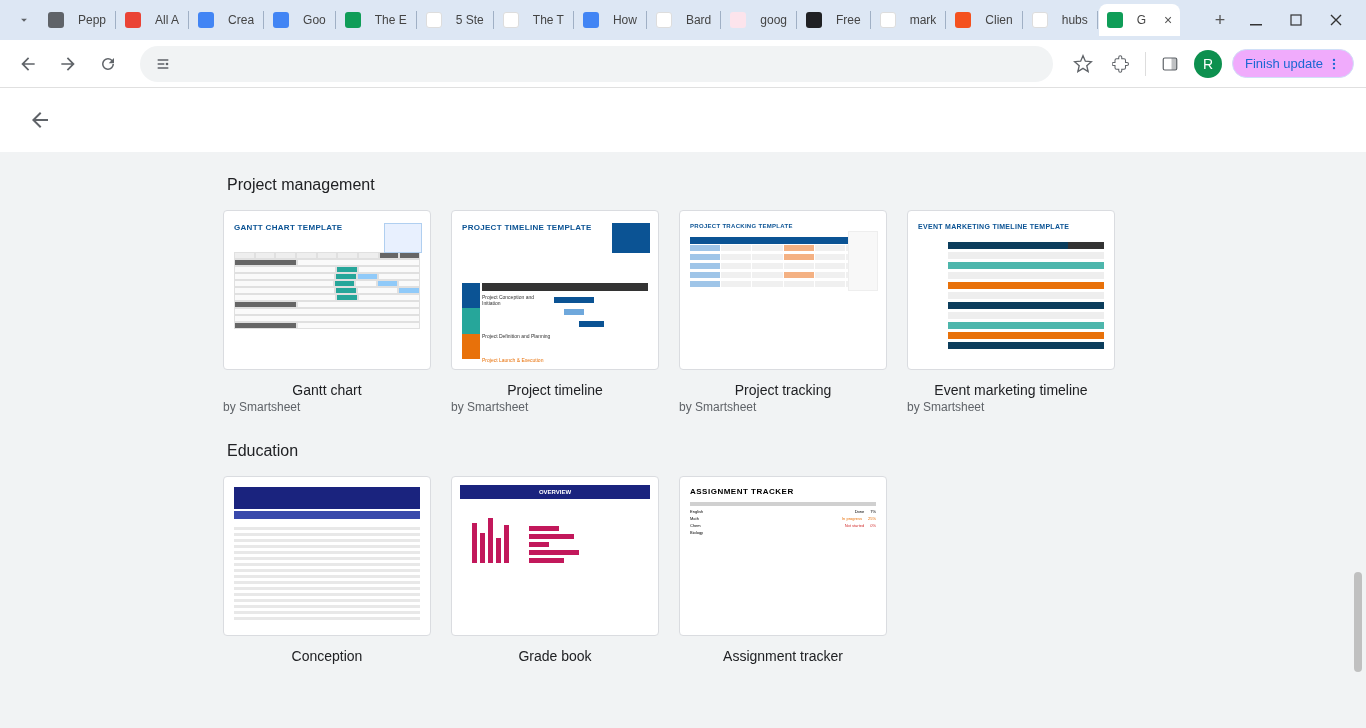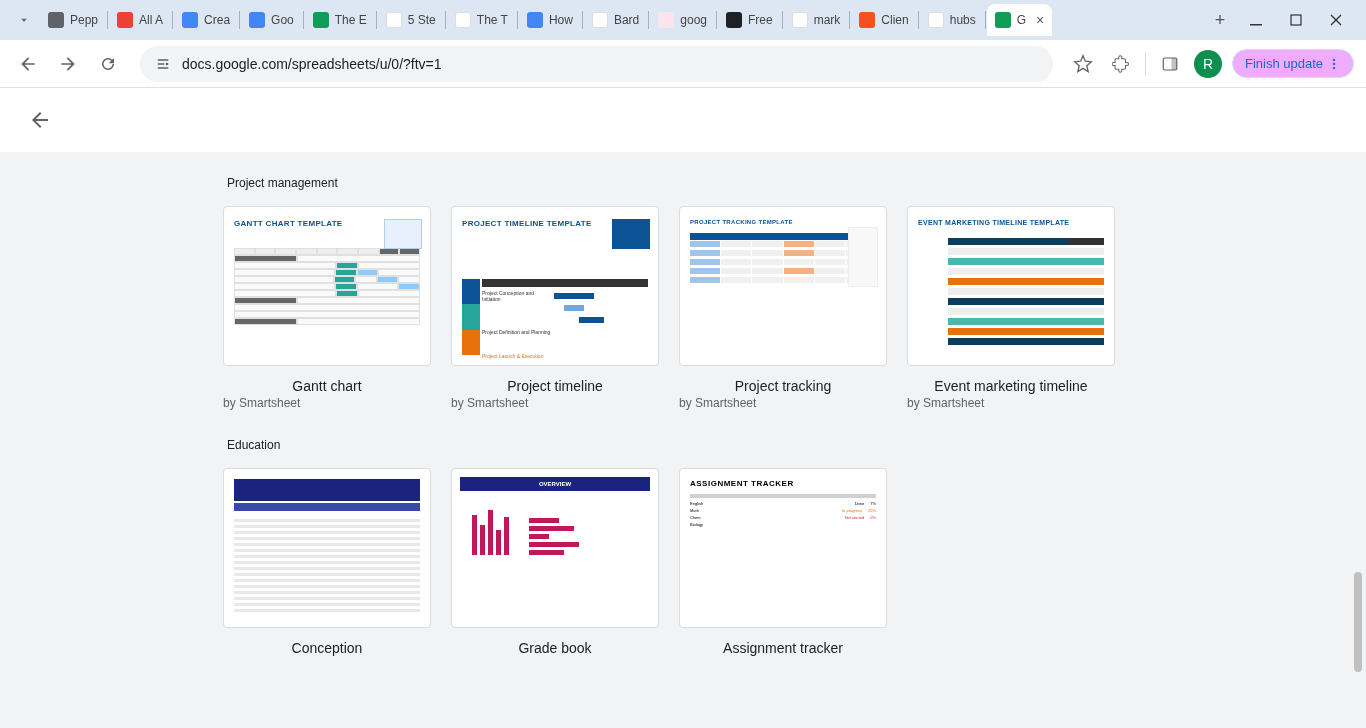--- a/index.html
+++ b/index.html
@@ -2,21 +2,21 @@
 <html><head>
 <meta charset="utf-8">
 <style>
 * { margin: 0; padding: 0; box-sizing: border-box; font-family: Arial, sans-serif; }
 body { background: #fff; overflow: hidden; width: 1366px; height: 728px; }
 
 
 .browser-top { background: #dde7f4; height: 40px; display: flex; align-items: center; padding: 0 8px; }
 .tab-dropdown { width: 24px; height: 24px; display: flex; align-items: center; justify-content: center; margin: 0 4px; cursor: pointer; }
 .tabs-container { display: flex; flex: 1; align-items: center; height: 100%; overflow: hidden; }
-.tab { display: flex; align-items: center; gap: 6px; padding: 0 8px; height: 32px; min-width: 0; font-size: 12px; color: #444; cursor: pointer; border-radius: 8px 8px 0 0; position: relative; }
+.tab { display: flex; align-items: center; gap: 14px; padding: 0 8px; height: 32px; min-width: 0; font-size: 12px; color: #444; cursor: pointer; border-radius: 8px 8px 0 0; position: relative; }
 .tab.active { background: #fff; }
 .tab-favicon { width: 16px; height: 16px; flex-shrink: 0; display: flex; align-items: center; justify-content: center; font-size: 10px; border-radius: 3px; }
 .tab-title { white-space: nowrap; overflow: hidden; text-overflow: clip; max-width: 36px; }
 .tab-close { font-size: 14px; color: #555; margin-left: 4px; }
 .tab-sep { width: 1px; height: 18px; background: #a0b0c5; margin: 0 1px; }
 .new-tab { width: 28px; height: 28px; display: flex; align-items: center; justify-content: center; font-size: 18px; color: #555; cursor: pointer; margin-left: 8px; }
 .window-controls { display: flex; gap: 12px; margin-left: auto; padding: 0 8px; }
 .win-btn { width: 28px; height: 28px; display: flex; align-items: center; justify-content: center; color: #333; cursor: pointer; font-size: 14px; }
 
 .toolbar { background: #fff; height: 48px; display: flex; align-items: center; padding: 0 12px; gap: 8px; border-bottom: 1px solid #e0e0e0; }
@@ -31,21 +31,21 @@
 .update-btn { display: flex; align-items: center; gap: 4px; padding: 6px 12px; border: 1px solid #d0dff7; background: #f0abfc; color: #1967d2; border-radius: 18px; font-size: 13px; cursor: pointer; }
 
 
 .page-header { height: 64px; display: flex; align-items: center; padding: 0 24px; gap: 24px; background: #fff; }
 .back-btn { width: 32px; height: 32px; display: flex; align-items: center; justify-content: center; cursor: pointer; color: #5f6368; font-size: 22px; }
 .page-title { font-size: 22px; color: #202124; font-weight: 400; }
 
 .gallery-body { background: #f1f3f4; height: calc(728px - 40px - 48px - 64px); overflow-y: auto; padding: 0 0 40px 0; position: relative; }
 .gallery-inner { max-width: 920px; margin: 0 auto; padding: 24px 0; }
 .section { margin-bottom: 28px; }
-.section-title { font-size: 12px; color: #202124; margin-bottom: 16px; padding-left: 4px; }
+.section-title { font-size: 16px; color: #202124; margin-bottom: 16px; padding-left: 4px; }
 .cards-row { display: flex; gap: 20px; }
 .card-wrap { width: 208px; cursor: pointer; }
 .card-thumb { width: 208px; height: 160px; background: #fff; border: 1px solid #dadce0; border-radius: 4px; overflow: hidden; position: relative; }
 .card-name { font-size: 14px; color: #202124; margin-top: 12px; font-weight: 400; text-align: center; }
 .card-by { font-size: 12px; color: #5f6368; margin-top: 2px; }
 
 .scroll-indicator { position: absolute; right: 4px; top: 420px; width: 8px; height: 100px; background: #c0c0c0; border-radius: 4px; }
 
 
 .th-inner { padding: 12px 10px; font-size: 6px; }
@@ -233,21 +233,20 @@
         <path d="M17.65 6.35A7.96 7.96 0 0012 4a8 8 0 108 8h-2a6 6 0 11-1.76-4.24L13 11h7V4l-2.35 2.35z" fill="#5f6368"></path>
       </svg>
   </div>
   <div class="url-bar">
     <span class="url-icon">
       <svg width="16" height="16" viewBox="0 0 24 24">
           <path d="M4 6h16M4 12h10M4 18h16" stroke="#5f6368" stroke-width="2" fill="none"></path>
           <circle cx="18" cy="12" r="2" fill="#5f6368"></circle>
         </svg>
     </span>
-    <span class="url-text">docs.google.com/spreadsheets/u/0/?ftv=1</span>
   </div>
   <div class="toolbar-right">
     <div class="tb-icon">
       <svg width="20" height="20" viewBox="0 0 24 24">
           <path d="M12 17.27L18.18 21l-1.64-7.03L22 9.24l-7.19-.61L12 2 9.19 8.63 2 9.24l5.46 4.73L5.82 21z" fill="none" stroke="#5f6368" stroke-width="1.6"></path>
         </svg>
     </div>
     <div class="tb-icon">
       <svg width="18" height="18" viewBox="0 0 24 24">
           <path d="M20 10h-2V7a2 2 0 00-2-2h-3V3a2 2 0 10-4 0v2H6a2 2 0 00-2 2v3H2a2 2 0 100 4h2v3a2 2 0 002 2h3v2a2 2 0 104 0v-2h3a2 2 0 002-2v-3h2a2 2 0 100-4z" fill="none" stroke="#5f6368" stroke-width="1.4"></path>

